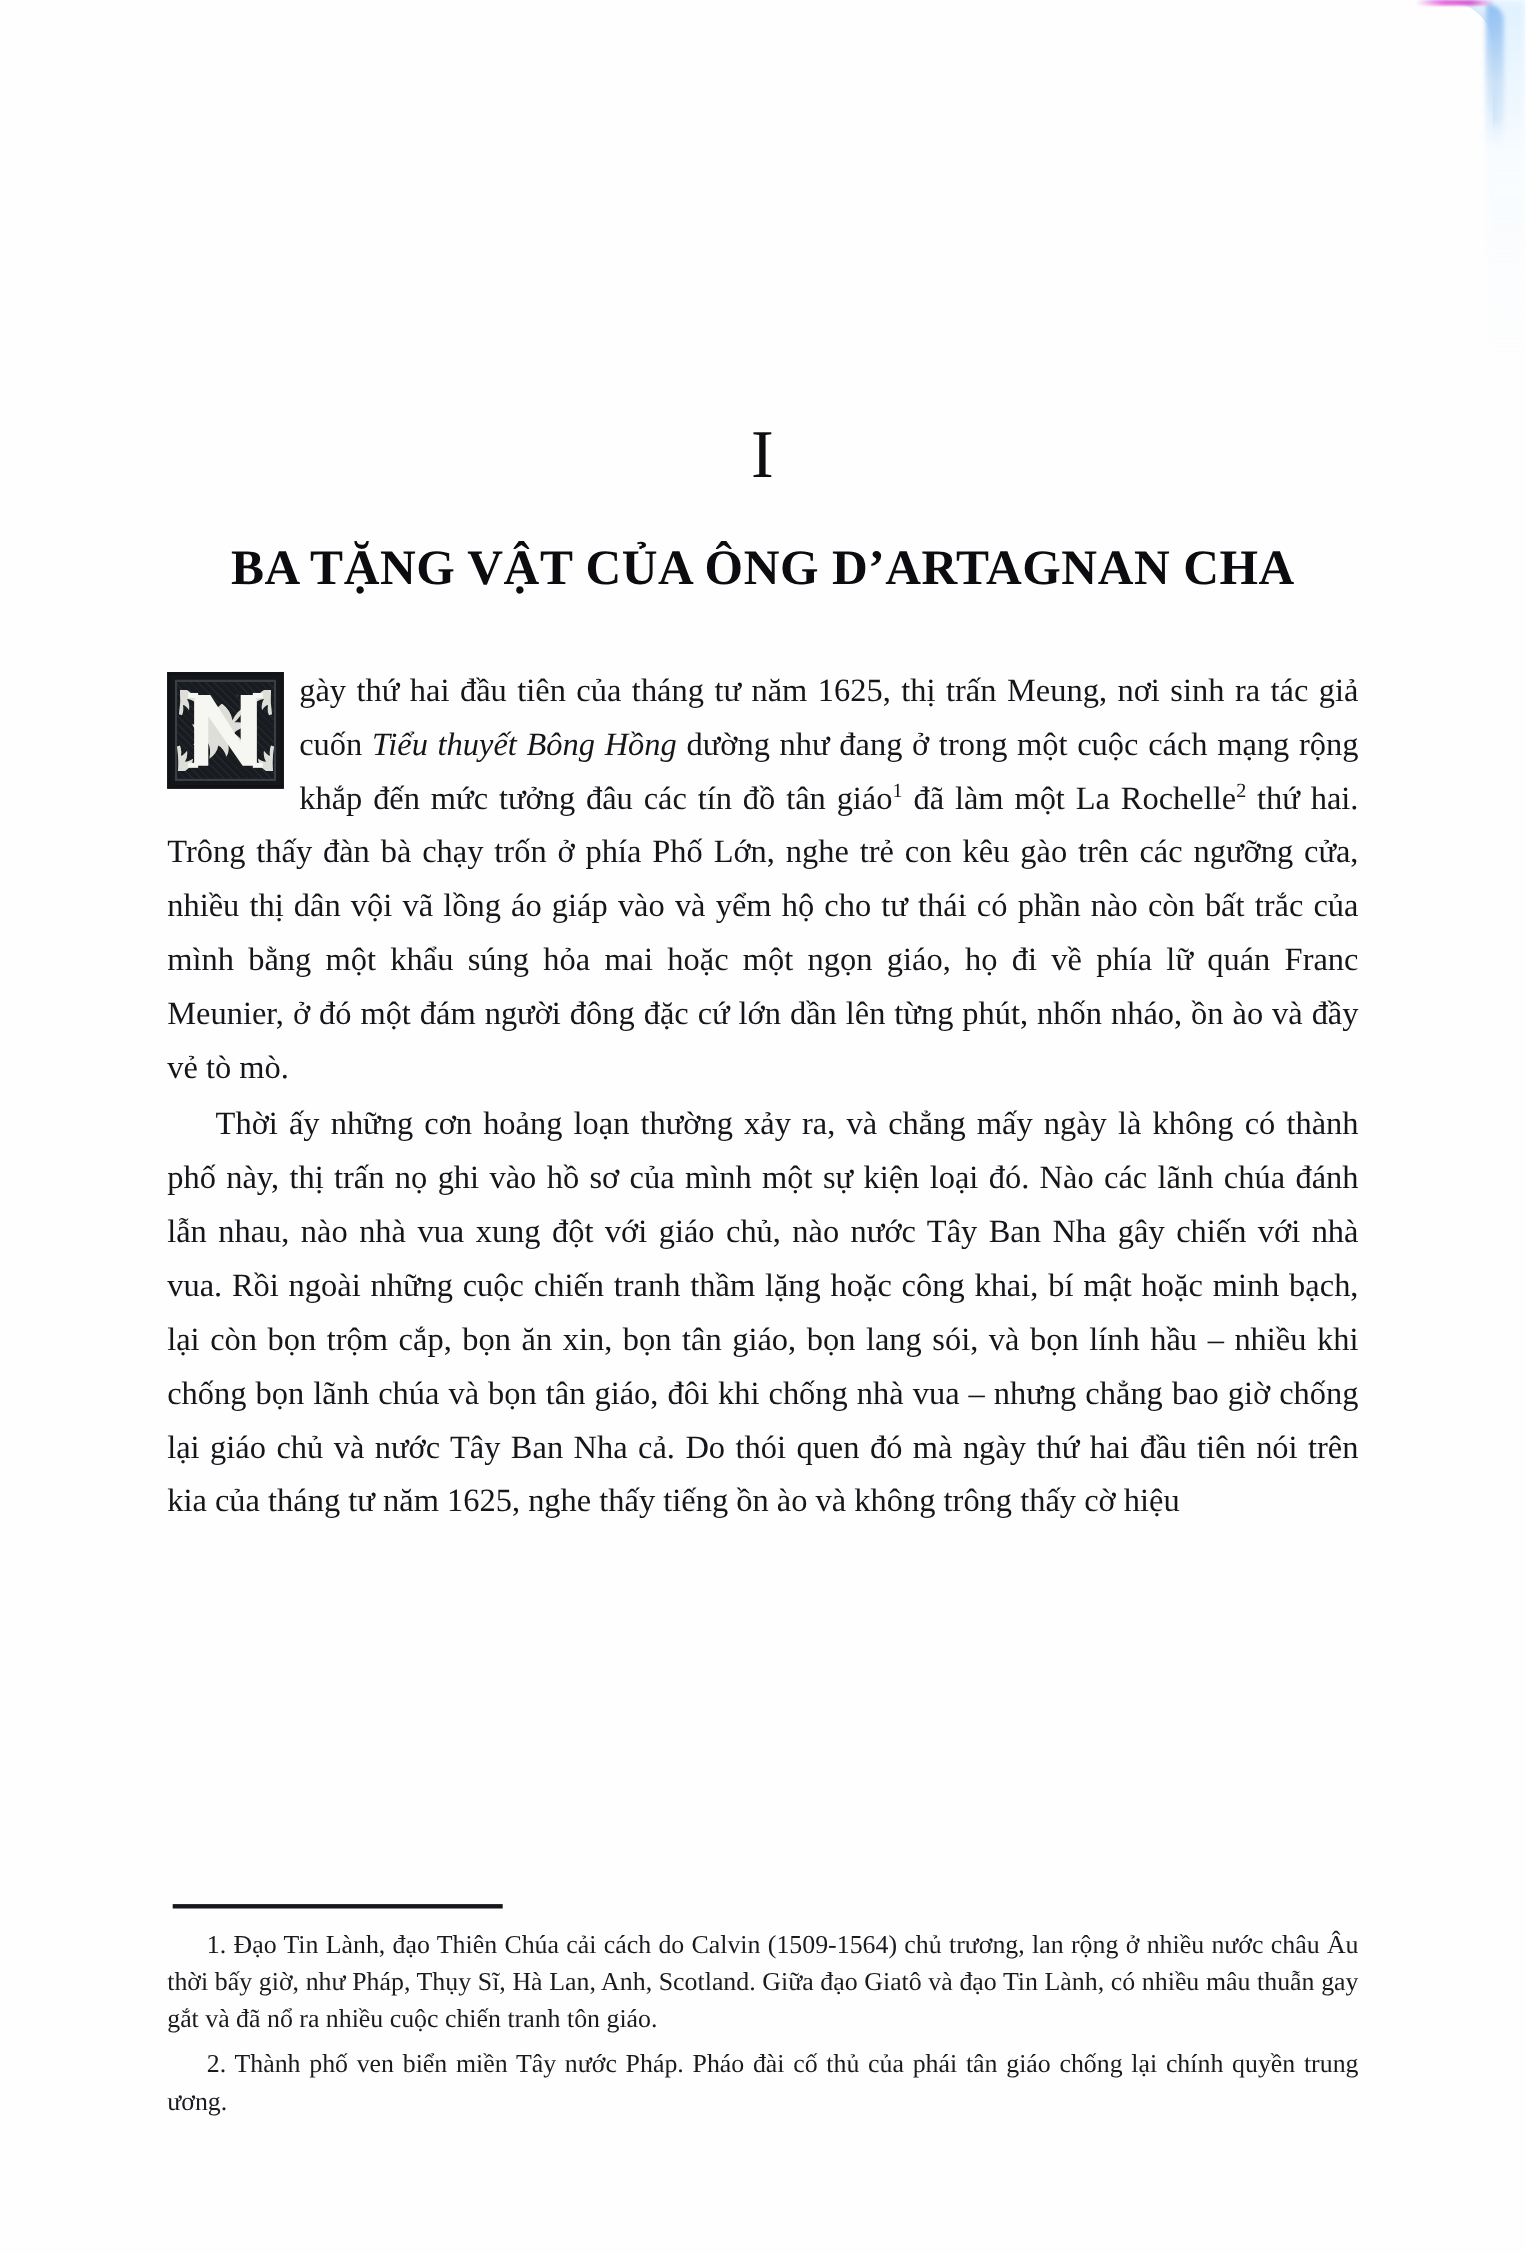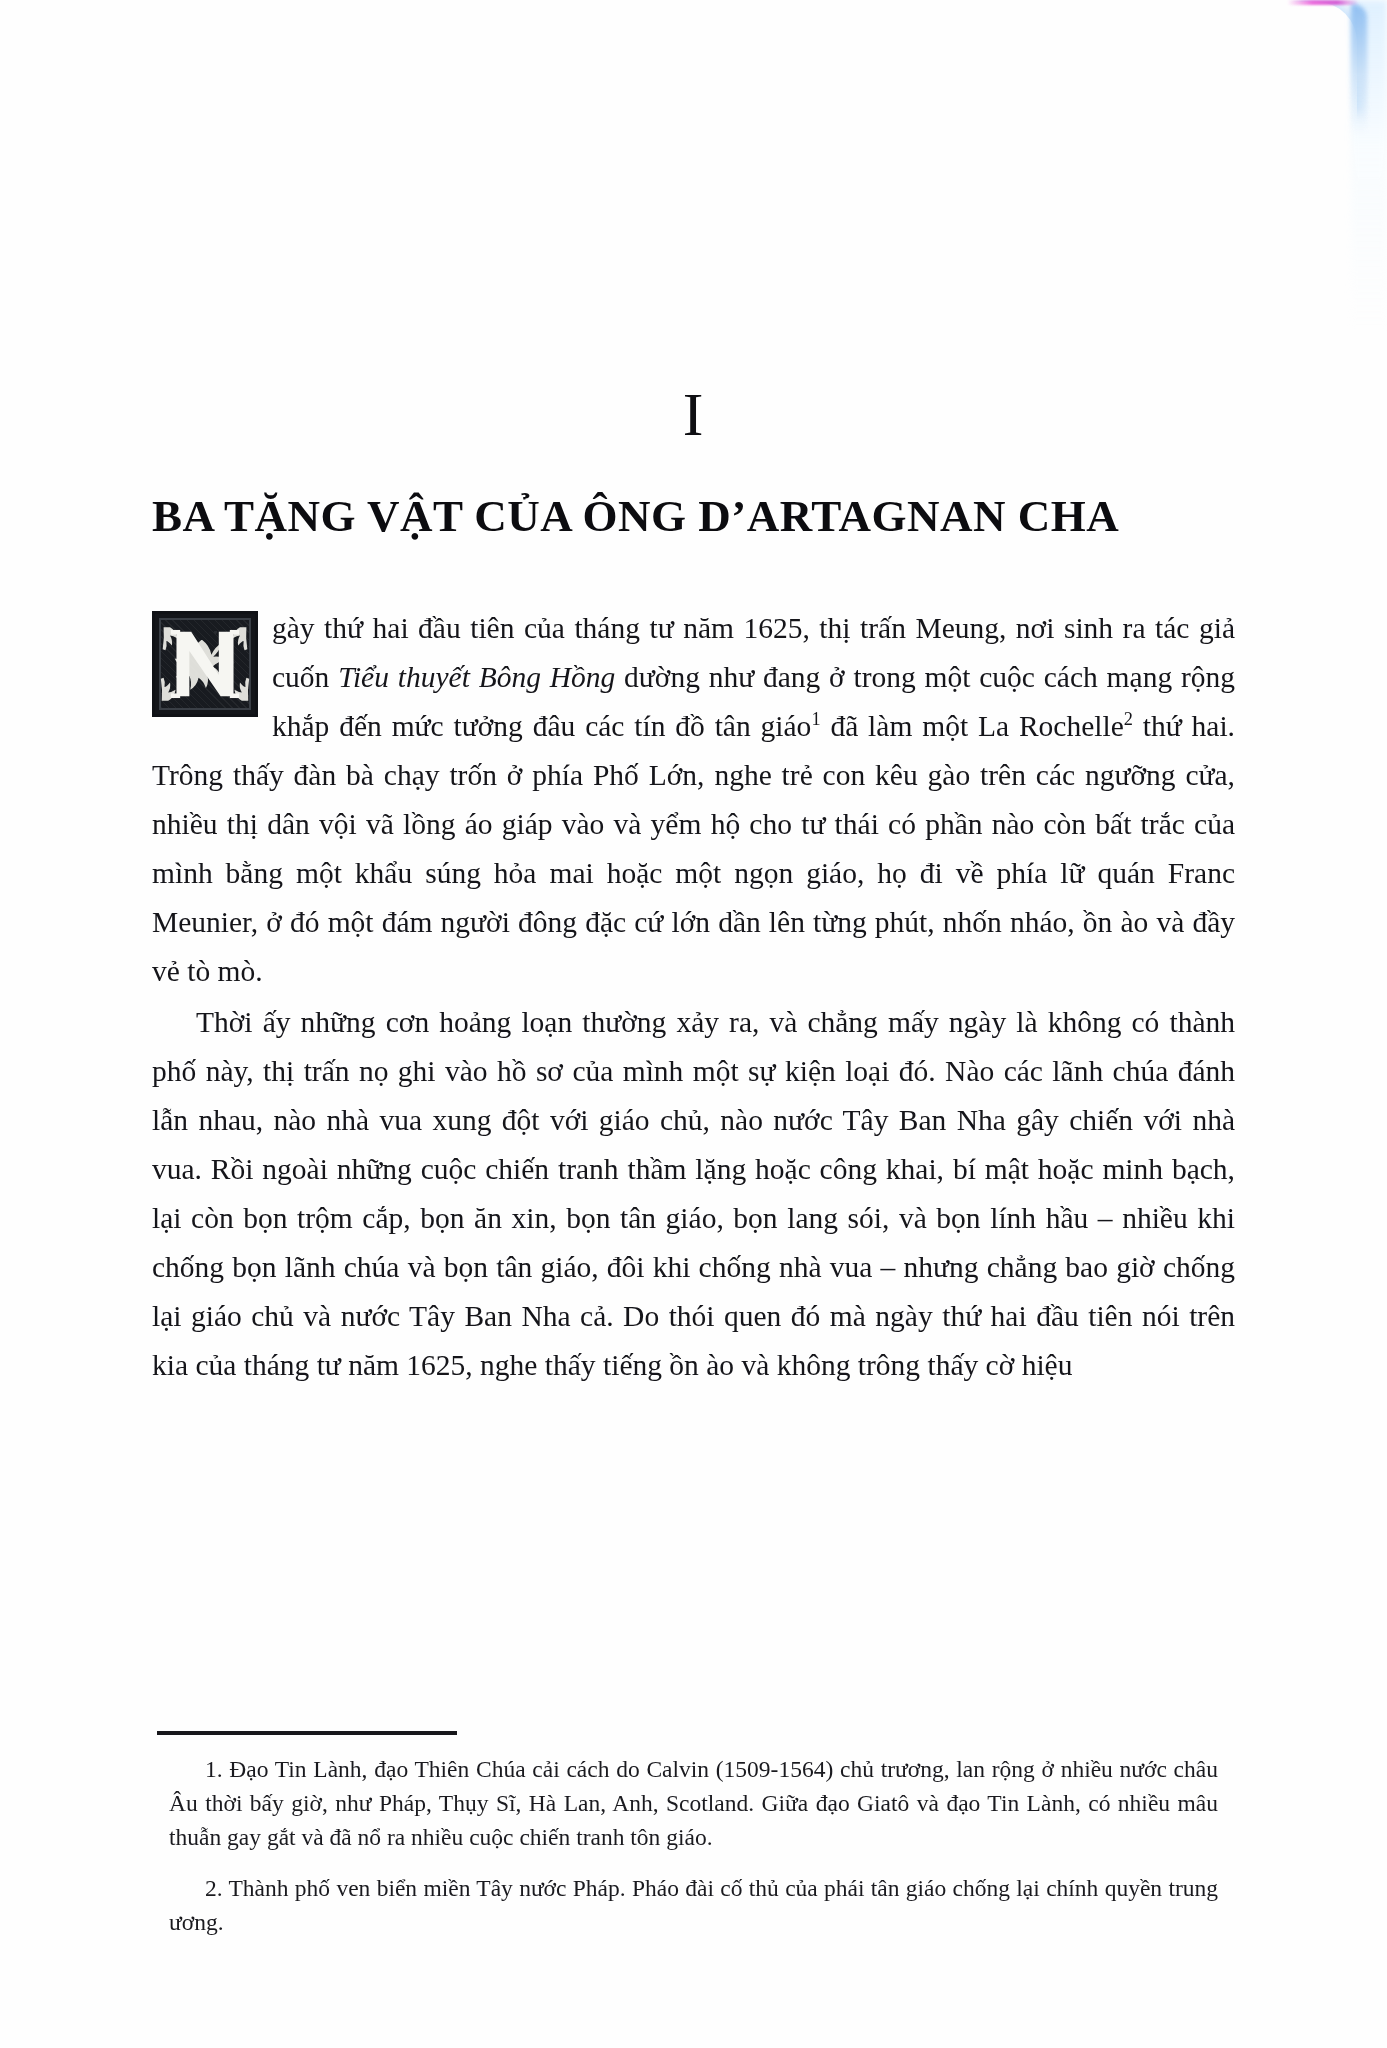--- a/index.html
+++ b/index.html
@@ -74,20 +74,21 @@
     font-size: 62px;
     line-height: 1;
     letter-spacing: 1px;
     margin-top: 383px;
     font-family: "Liberation Serif", "DejaVu Serif", serif;
     color: #0e0e12;
   }
 
   
   .chapter-title {
+    text-align: center;
     font-size: 45px;
     line-height: 1.1;
     letter-spacing: 0.5px;
     font-weight: 700;
     margin-top: 47px;
     white-space: nowrap;
     color: #0c0c10;
     font-family: "Liberation Serif", "DejaVu Serif", serif;
   }
 
@@ -153,21 +154,21 @@
   .footnote-rule {
     width: 300px;
     height: 4px;
     background: #17171b;
     margin: 0 0 16px 5px;
   }
   p.footnote {
     font-size: 23.5px;
     line-height: 34px;
     text-align: justify;
-    margin: 17px;
+    margin: 0;
     text-indent: 36px;
     color: #1a1a1f;
   }
   p.footnote + p.footnote {
     margin-top: 7px;
   }
 
   sup {
     font-size: .62em;
     vertical-align: super;

